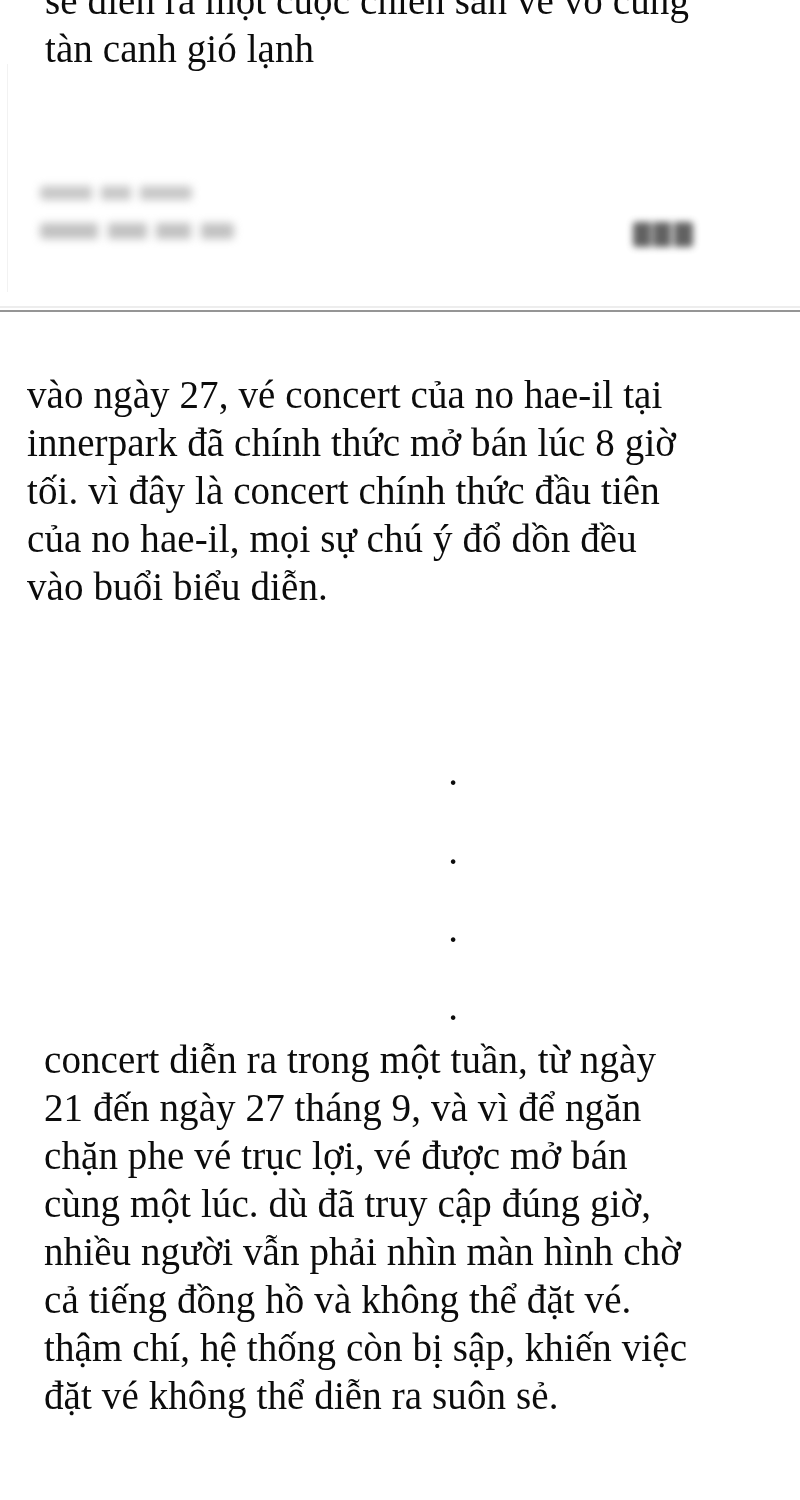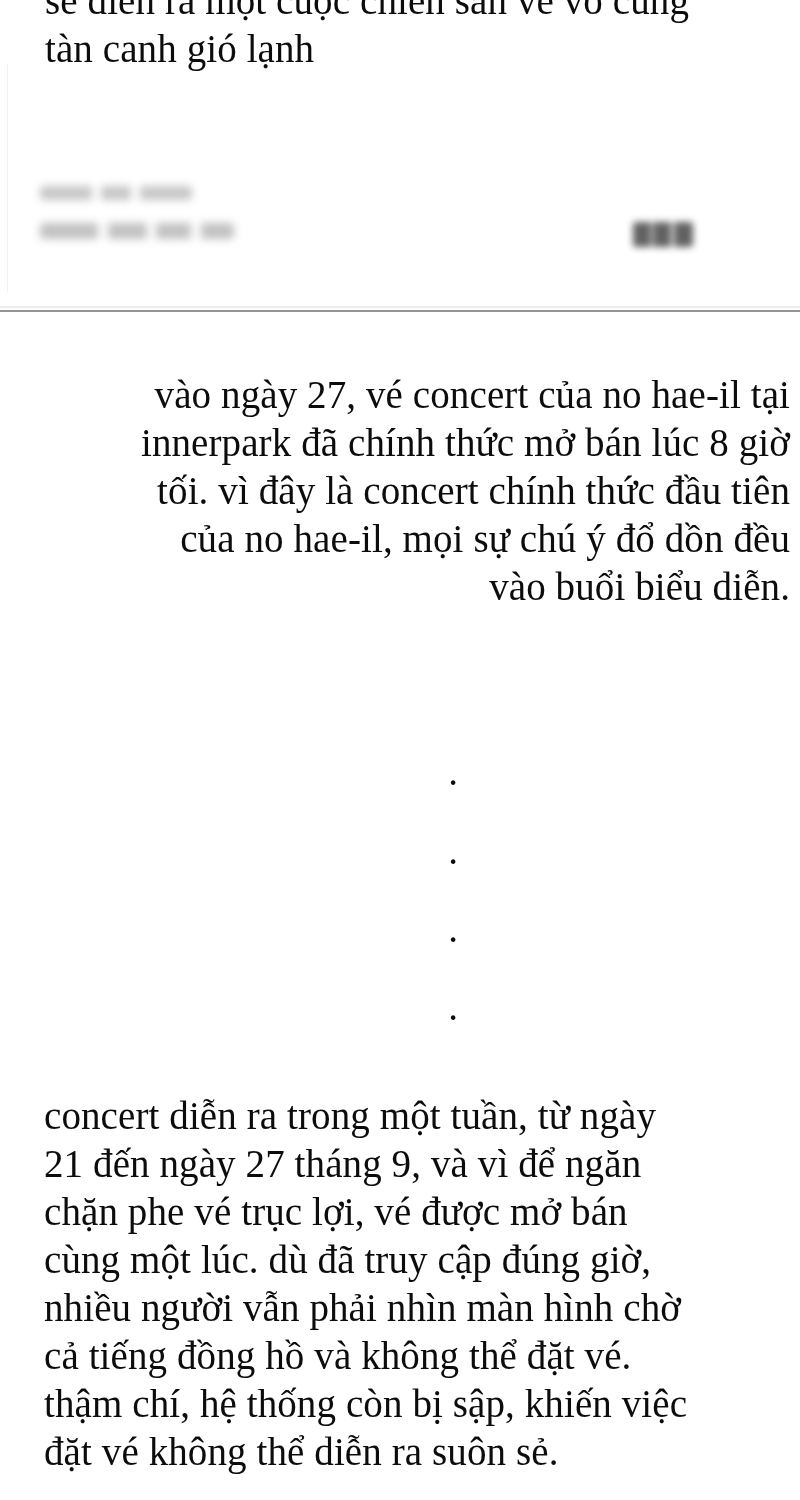--- a/index.html
+++ b/index.html
@@ -9,22 +9,22 @@
     background: var(--page-bg, #ffffff);
     color: var(--text, #0c0c0c);
     font-family: "Liberation Serif", "DejaVu Serif", serif;
   }
   .para {
     position: absolute; margin: 0;
     font-size: 39px; line-height: 48px;
     white-space: pre-line; letter-spacing: 0.1px;
   }
   .top-para { top: -23px; left: 45px; width: 745px; }
-  .para-1   { top: 371px; left: 45px; width: 745px; text-align: right; }
-  .para-2   { top: 1092px; left: 44px; width: 748px; }
+  .para-1   { top: 371px; left: 27px; width: 745px; }
+  .para-2   { top: 1036px; left: 44px; width: 748px; }
 
   
   .blur-line { position: absolute; border-radius: 4px; filter: blur(4px); }
   .byline-1 {
     left: 40px; top: 186px; width: 152px; height: 14px; opacity: 0.5;
     background: linear-gradient(90deg,
       var(--blur-gray,#8f8f8f) 0 34%, transparent 34% 40%,
       var(--blur-gray,#8f8f8f) 40% 60%, transparent 60% 66%,
       var(--blur-gray,#8f8f8f) 66% 100%);
   }

